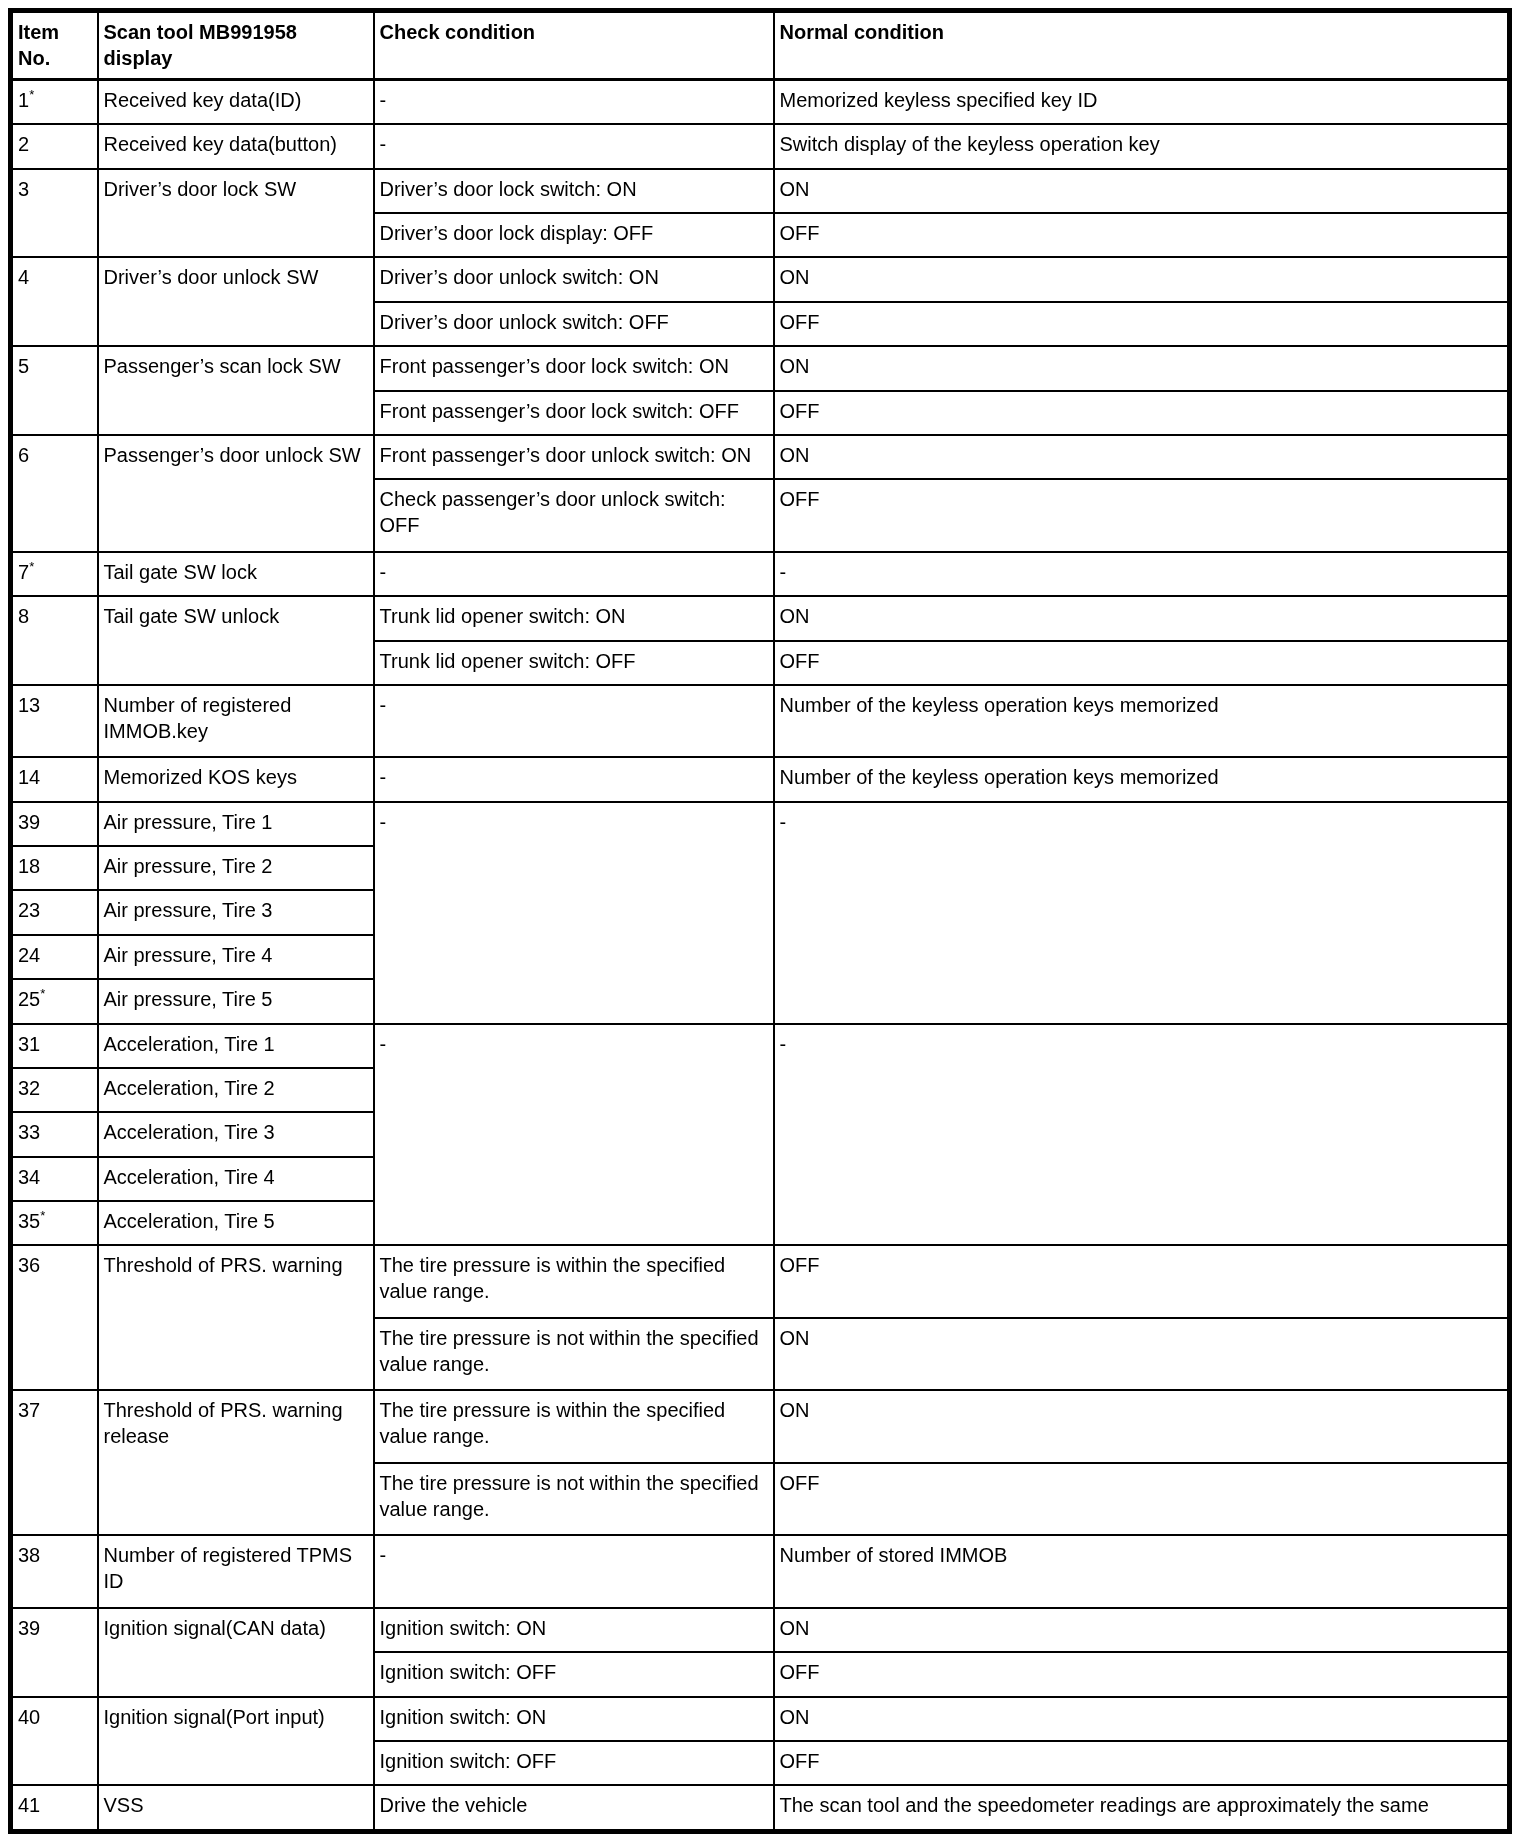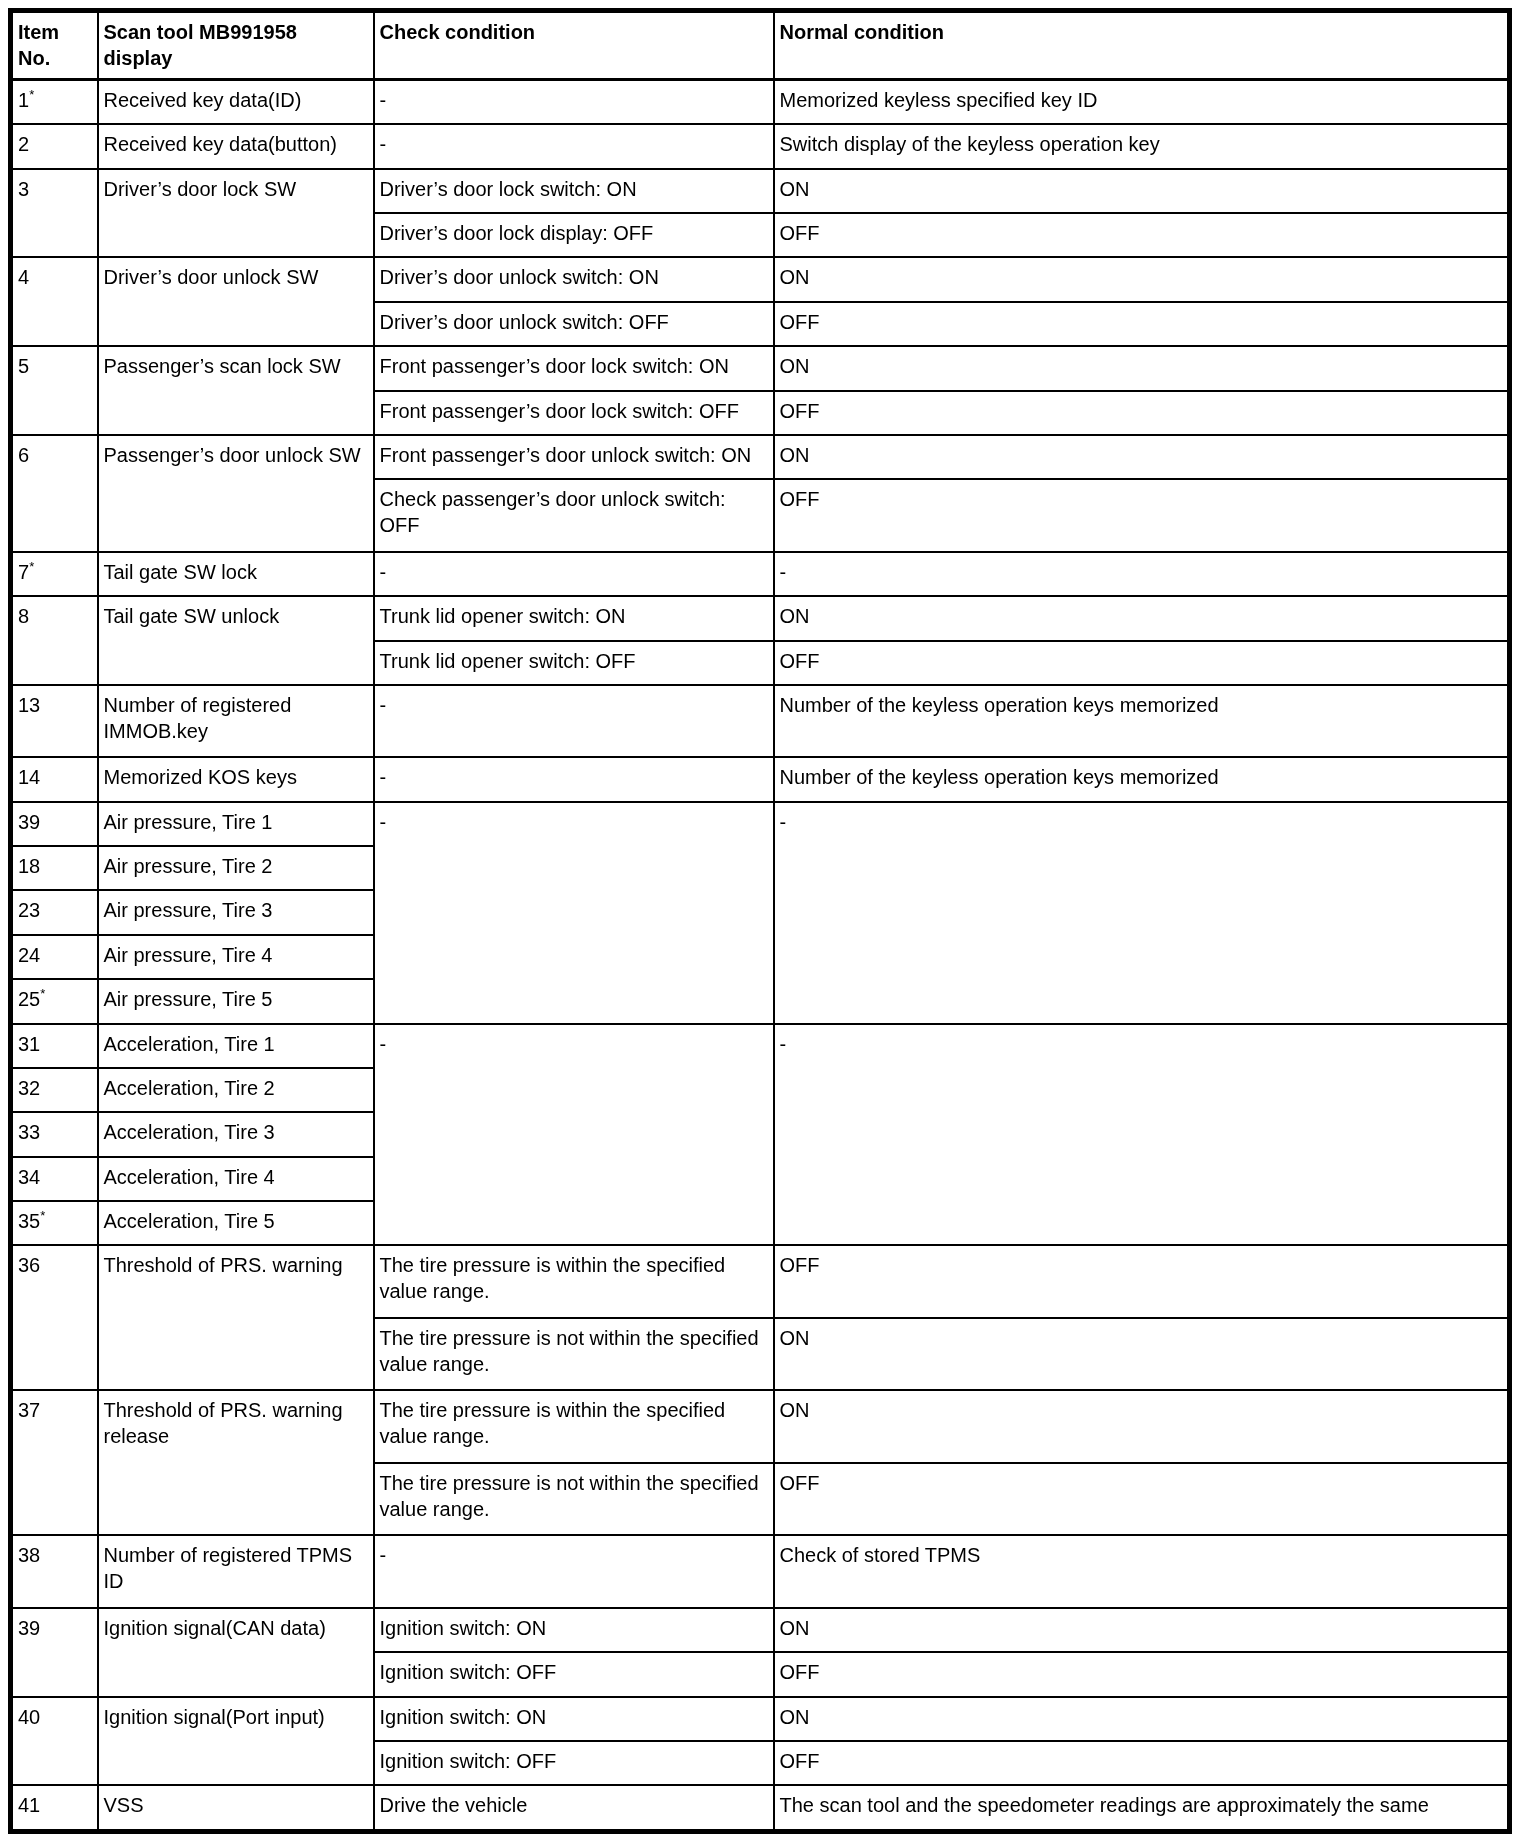--- a/index.html
+++ b/index.html
@@ -207,21 +207,21 @@
           <td>ON</td>
         </tr>
         <tr>
           <td>The tire pressure is not within the specified value range.</td>
           <td>OFF</td>
         </tr>
         <tr>
           <td>38</td>
           <td>Number of registered TPMS ID</td>
           <td>-</td>
-          <td>Check of stored TPMS</td>
+          <td>Number of stored IMMOB</td>
         </tr>
         <tr>
           <td rowspan="2">39</td>
           <td rowspan="2">Ignition signal(CAN data)</td>
           <td>Ignition switch: ON</td>
           <td>ON</td>
         </tr>
         <tr>
           <td>Ignition switch: OFF</td>
           <td>OFF</td>

